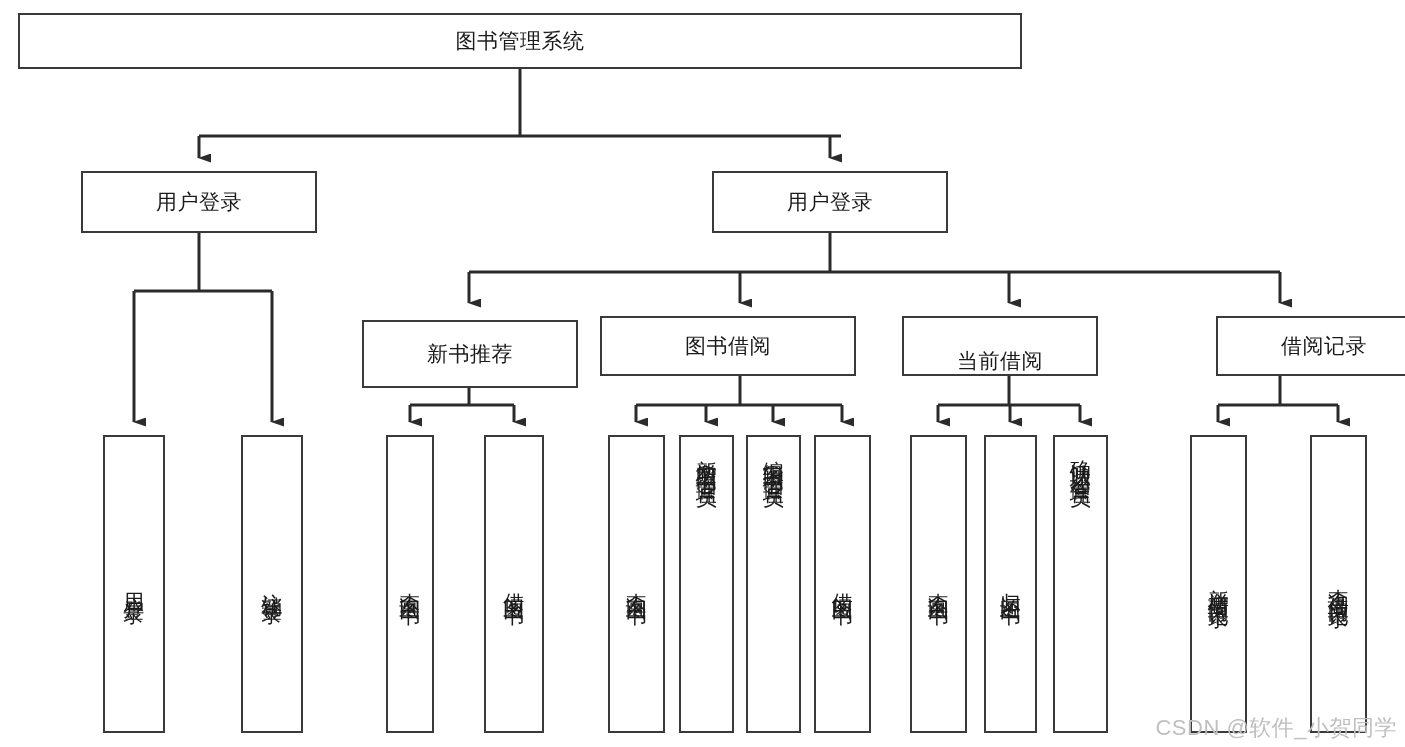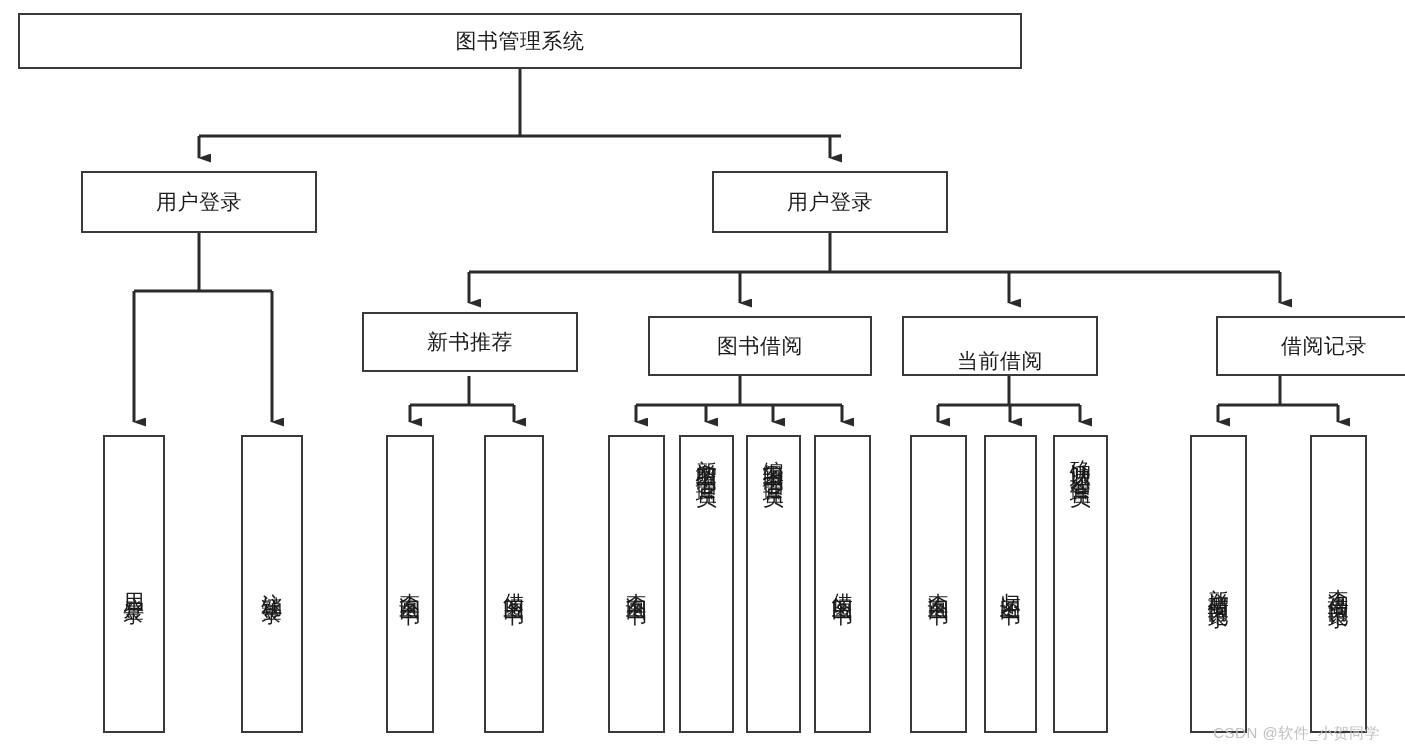--- a/index.html
+++ b/index.html
@@ -57,23 +57,23 @@
     letter-spacing: 4px;
     white-space: nowrap;
   }
   
   .node.vertical.top .label {
     align-self: flex-start;
     margin-top: 6px;
   }
   #watermark {
     position: absolute;
-    right: 25px;
+    right: 8px;
     bottom: 4px;
-    font-size: 15px;
+    font-size: 22px;
     color: #bfbfbf;
     letter-spacing: 0.5px;
     white-space: nowrap;
     user-select: none;
   }
 </style>
 </head>
 <body>
 
 <div id="diagram-root">
@@ -132,24 +132,24 @@
     <span class="label">图书管理系统</span>
   </div>
 
   <div class="node" id="n-user-login" style="left: 81px; top: 171px; width: 236px; height: 62px;">
     <span class="label">用户登录</span>
   </div>
   <div class="node" id="n-book-manage" style="left: 712px; top: 171px; width: 236px; height: 62px;">
     <span class="label">用户登录</span>
   </div>
 
-  <div class="node" id="n-new-book-rec" style="left: 362px; top: 312px; width: 216px; height: 60px;">
+  <div class="node" id="n-new-book-rec" style="left: 362px; top: 320px; width: 216px; height: 68px;">
     <span class="label">新书推荐</span>
   </div>
-  <div class="node" id="n-book-borrow" style="left: 648px; top: 316px; width: 224px; height: 60px; text-align: center;">
+  <div class="node" id="n-book-borrow" style="left: 600px; top: 316px; width: 256px; height: 60px; text-align: center;">
     <span class="label">图书借阅</span>
   </div>
   <div class="node" id="n-current-borrow" style="left: 902px; top: 316px; width: 196px; height: 60px; align-items: flex-end;">
     <span class="label">当前借阅</span>
   </div>
   <div class="node" id="n-borrow-record" style="left: 1216px; top: 316px; width: 216px; height: 60px;">
     <span class="label">借阅记录</span>
   </div>
 
   <div id="leaf-layer">

